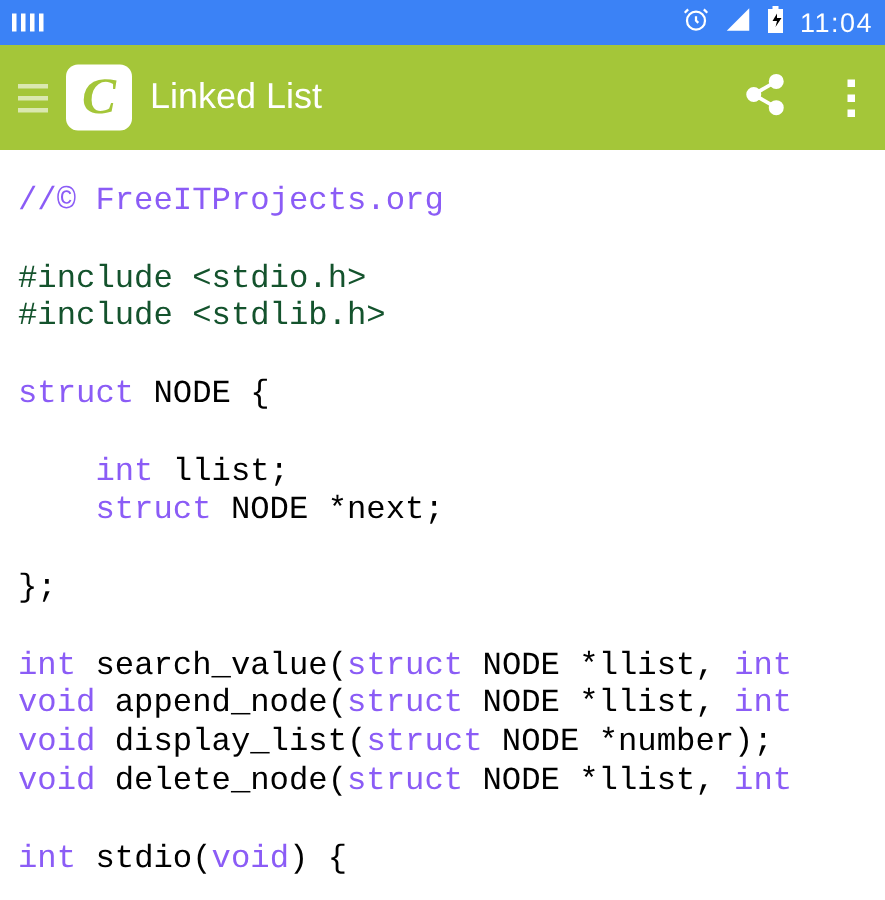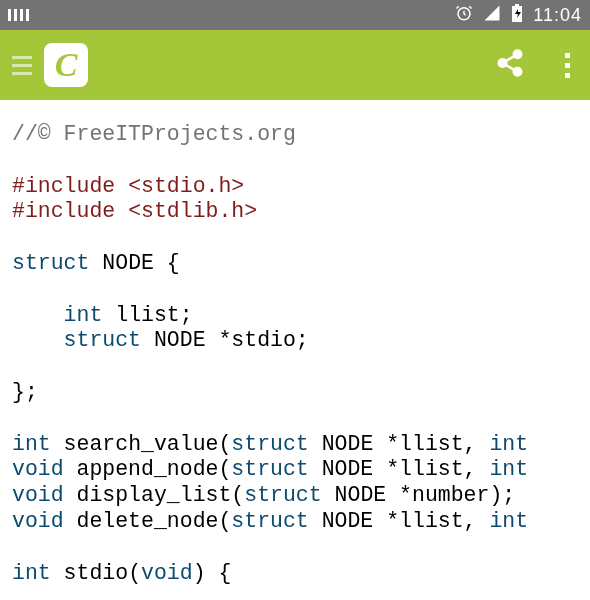--- a/index.html
+++ b/index.html
@@ -5,21 +5,21 @@
     * { margin: 0; padding: 0; box-sizing: border-box; }
     body {
       width: 590px;
       height: 600px;
       background: white;
       font-family: sans-serif;
       overflow: hidden;
     }
     .status-bar {
       height: 30px;
-      background: #737373;
+      background: #3b82f6;
       color: #fff;
       display: flex;
       align-items: center;
       padding: 0 8px;
       font-size: 16px;
     }
     .status-left { display: flex; gap: 2px; }
     .bar { width: 3px; background: #fff; margin-right: 1px; }
     .b1 { height: 12px; } .b2 { height: 12px; } .b3 { height: 12px; } .b4 { height: 12px; }
     .status-right {
@@ -86,23 +86,23 @@
     }
     .code-area {
       padding: 22px 12px;
       font-family: "Courier New", monospace;
       font-size: 21.5px;
       line-height: 1.2;
       white-space: pre;
       overflow: hidden;
       color: #000;
     }
-    .cm { color: #737373; }
-    .pp { color: #7f1d1d; }
-    .kw { color: #0c4a6e; text-align: right; }
+    .cm { color: #8b5cf6; }
+    .pp { color: #14532d; }
+    .kw { color: #8b5cf6; text-align: right; }
   </style>
 </head>
 <body>
 
 <div class="status-bar">
   <div class="status-left">
     <div class="bar b1"></div>
       <div class="bar b2"></div>
       <div class="bar b3"></div>
       <div class="bar b4"></div>
@@ -134,20 +134,21 @@
 
 <div class="app-bar">
   <div class="hamburger">
     <span></span>
       <span></span>
       <span></span>
   </div>
   <div class="app-icon">
     <span>C</span>
   </div>
+  <div class="app-title">Linked List</div>
   <div class="app-actions">
     <span>
       <svg width="30" height="30" viewBox="0 0 24 24" fill="none" stroke="#fff" stroke-width="2">
           <circle cx="18" cy="5" r="3" fill="#fff"></circle>
           <circle cx="6" cy="12" r="3" fill="#fff"></circle>
           <circle cx="18" cy="19" r="3" fill="#fff"></circle>
           <line x1="8.5" y1="10.5" x2="15.5" y2="6.5"></line>
           <line x1="8.5" y1="13.5" x2="15.5" y2="17.5"></line>
         </svg>
     </span>
@@ -160,21 +161,21 @@
 </div>
 
 <div class="code-area"><span class="cm">//© FreeITProjects.org</span>
 <span></span>
 <span class="pp"><span>#include </span><span>&lt;stdio.h&gt;</span></span>
 <span class="pp"><span>#include </span><span>&lt;stdlib.h&gt;</span></span>
 <span></span>
 <span><span class="kw">struct</span><span> NODE {</span></span>
 <span></span>
 <span><span>    </span><span class="kw">int</span><span> llist;</span></span>
-<span><span>    </span><span class="kw">struct</span><span> NODE *stdio;</span></span>
+<span><span>    </span><span class="kw">struct</span><span> NODE *next;</span></span>
 <span></span>
 <span>};</span>
 <span></span>
 <span><span class="kw">int</span><span> search_value(</span><span class="kw">struct</span><span> NODE *llist, </span><span class="kw">int</span></span>
 <span><span class="kw">void</span><span> append_node(</span><span class="kw">struct</span><span> NODE *llist, </span><span class="kw">int</span></span>
 <span><span class="kw">void</span><span> display_list(</span><span class="kw">struct</span><span> NODE *number);</span></span>
 <span><span class="kw">void</span><span> delete_node(</span><span class="kw">struct</span><span> NODE *llist, </span><span class="kw">int</span></span>
 <span></span>
 <span><span class="kw">int</span><span> stdio(</span><span class="kw">void</span><span>) {</span></span></div>
 

